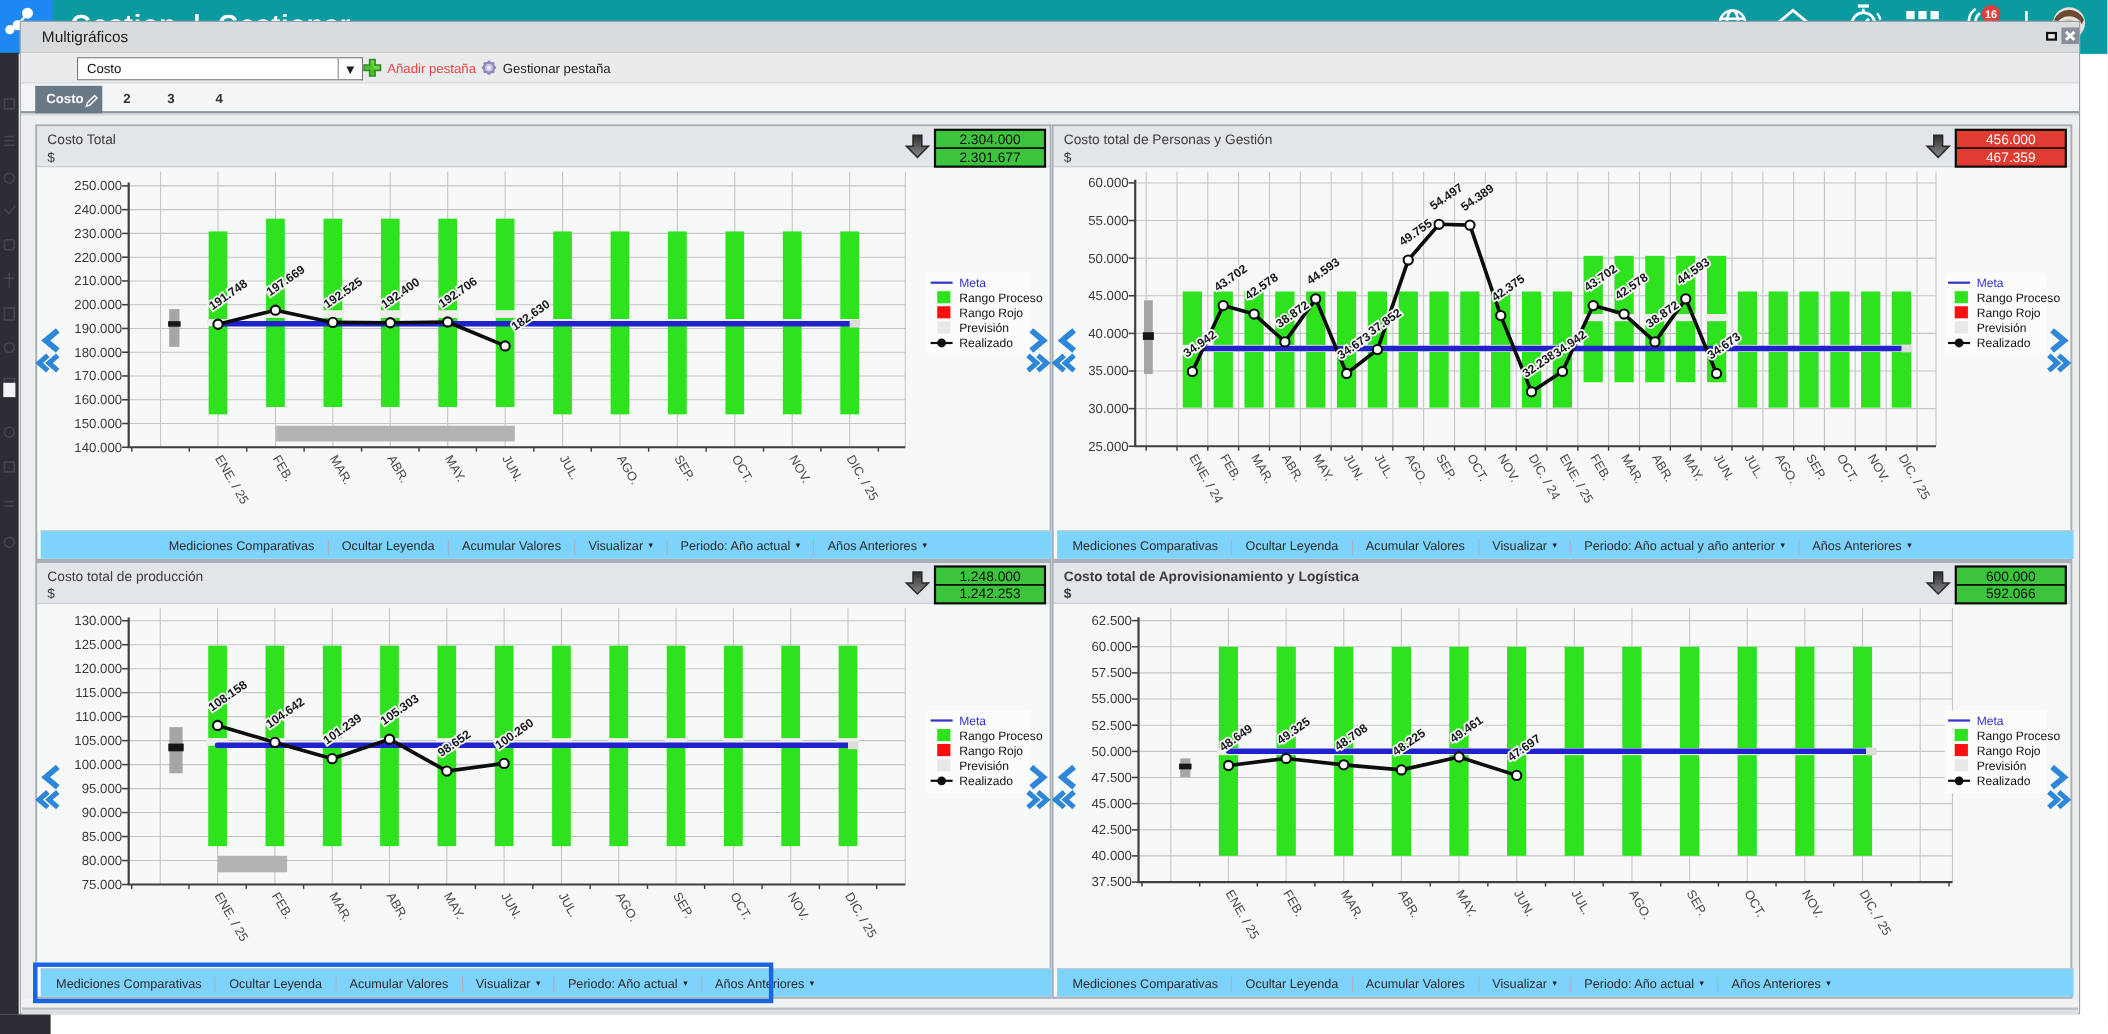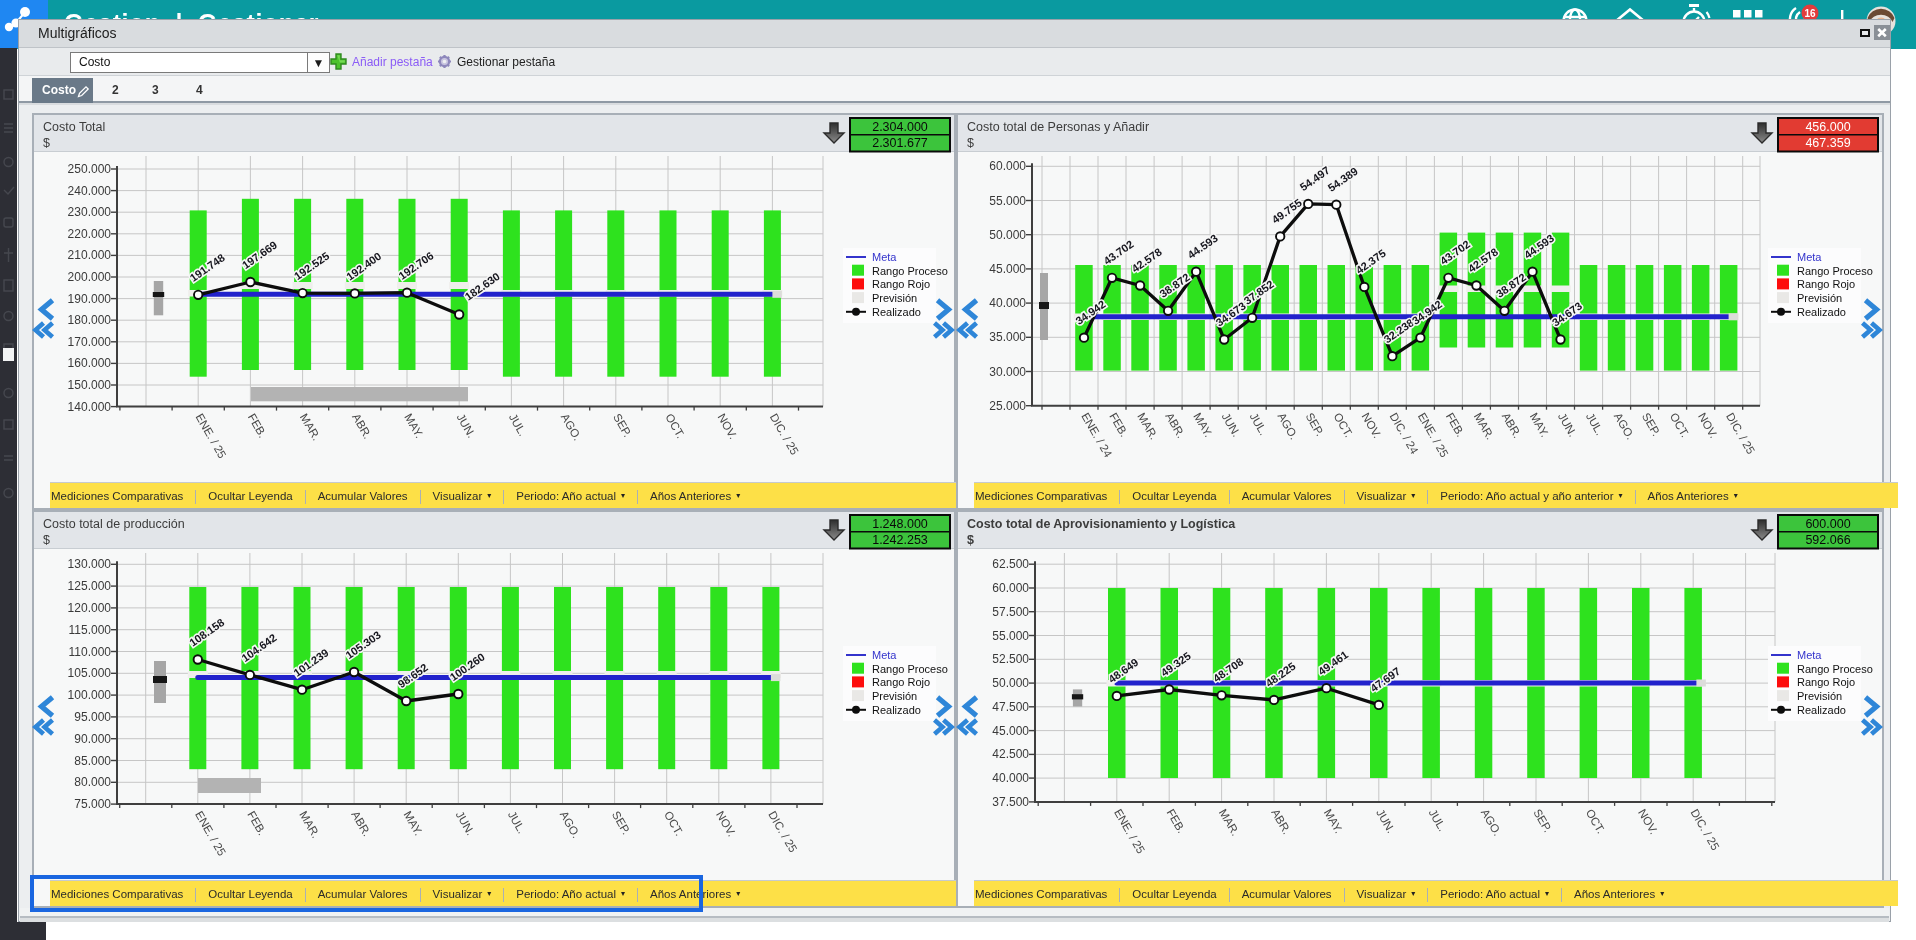--- a/index.html
+++ b/index.html
@@ -13,34 +13,34 @@
        border:1px solid #9aa1a9; }
 .wtitle { position:absolute; left:38px; top:25px; font-size:14px; font-weight:normal; color:#1c1c1c; }
 .wmin { position:absolute; left:1860px; top:29px; width:10px; height:8px; border:2px solid #111; background:#e8eaec; }
 .wclose { position:absolute; left:1874px; top:25px; width:16px; height:15px; background:#898f96; }
 .wtoolbar { position:absolute; left:19px; top:47px; width:1871px; height:29px; background:#e9ebed; border-top:1px solid #bfc3c8; border-bottom:1px solid #cfd3d7;}
 .lab-pest { position:absolute; left:24px; top:55px; font-size:11.5px; color:#111;margin-top:36px; }
 .inp { position:absolute; left:70px; top:52px; width:238px; height:21px; background:#fff; border:1px solid #7a7a7a;
         font-size:12px; color:#111; padding-left:8px; line-height:19px; }
 .inpbtn { position:absolute; left:308px; top:52px; width:22px; height:21px; background:#fdfdfd;
           border:1px solid #7a7a7a; border-left:none; color:#1a1a1a; font-size:12px; text-align:center; line-height:20px; font-weight:bold;}
-.addbtn { position:absolute; left:352px; top:55px; font-size:12px; color:#8b5cf6; }
+.addbtn { position:absolute; left:352px; top:55px; font-size:12px; color:#ef4444; }
 .gearbtn { position:absolute; left:457px; top:55px; font-size:12px; color:#222; }
 .tabrow { position:absolute; left:19px; top:76px; width:1871px; height:27px; background:#f4f5f6; border-bottom:2px solid #8f99a4; }
 .tab-act { position:absolute; left:32px; top:78px; width:61px; height:25px; background:#6a7988; color:#fff;
            font-size:12px; font-weight:bold; text-align:left; padding:5px 0 0 10px; }
 .tabn { position:absolute; top:83px; font-size:12px; font-weight:bold; color:#333; }
 .content { position:absolute; left:19px; top:105px; width:1871px; height:816px; background:#eceef0; }
 .panel { position:absolute; background:#f7f8f8; border:2px solid #a8afb7; }
 .phead { background:#e2e5e9; border-bottom:1px solid #c8cdd2; position:relative; }
 .pt1 { position:absolute; left:9px; top:5px; font-size:12.5px; color:#3c3c3c; }
 .pt2 { position:absolute; left:9px; top:21px; font-size:12.5px; color:#3c3c3c; }
 .pbody { background:#f7f8f8; }
-.ptoolbar { position:absolute; left:16px; bottom:0; width:100%; height:26px; background:#fde047; border-top:1px solid #c6cacd;
-            white-space:nowrap; padding-left:1px; font-size:11.5px; color:#2a2a2a; line-height:25px; }
+.ptoolbar { position:absolute; left:3px; bottom:0; width:100%; height:26px; background:#7dd3fc; border-top:1px solid #c6cacd;
+            white-space:nowrap; padding-left:14px; font-size:11.5px; color:#2a2a2a; line-height:25px; }
 .titem { display:inline-block; padding:0 12px; }
 .titem:first-child { padding-left:0; }
 .tsep { display:inline-block; width:1px; height:14px; background:#aab0b5; vertical-align:middle; }
 .car { font-size:8px; vertical-align:2px; padding-left:5px; color:#222; }
 .hlbox { position:absolute; left:-4px; bottom:-6px; width:673px; height:37px; border:4px solid #1a66e0; }
 .icon-w { position:absolute; top:0; height:49px; }
 </style></head>
 <body>
 <div class="topbar"></div>
 <div class="toptext">Gestion &nbsp;|&nbsp; Gestionar</div>
@@ -149,32 +149,32 @@
   </svg>
 </div>
 <div class="tabn" style="left:112px;">2</div>
 <div class="tabn" style="left:152px;">3</div>
 <div class="tabn" style="left:196px;">4</div>
 <div class="content"></div>
 <div style="position:absolute;left:20px;top:908px;width:1869px;height:8px;background:#f0f2f3;"></div>
 <div style="position:absolute;left:20px;top:916px;width:1869px;height:2px;background:#b6bcc2;"></div>
 <div style="position:absolute;left:20px;top:918px;width:1869px;height:4px;background:#dcdfe1;"></div>
 
-  <div class="panel" style="left:32px;top:113px;width:924px;height:397px;">
+  <div class="panel" style="left:32px;top:113px;width:924px;height:397px;text-align:center;">
     <div class="phead" style="height:37px;">
       <div class="pt1">Costo Total</div>
       <div class="pt2">$</div>
     </div>
     <div class="pbody" style="height:330px;"></div>
     <div class="ptoolbar"><span class="titem">Mediciones Comparativas</span><span class="tsep"></span><span class="titem">Ocultar Leyenda</span><span class="tsep"></span><span class="titem">Acumular Valores</span><span class="tsep"></span><span class="titem">Visualizar<span class="car">▾</span></span><span class="tsep"></span><span class="titem">Periodo: Año actual<span class="car">▾</span></span><span class="tsep"></span><span class="titem">Años Anteriores<span class="car">▾</span></span></div>
 
   </div>
   <div class="panel" style="left:956px;top:113px;width:928px;height:397px;">
     <div class="phead" style="height:37px;">
-      <div class="pt1">Costo total de Personas y Añadir</div>
+      <div class="pt1">Costo total de Personas y Gestión</div>
       <div class="pt2">$</div>
     </div>
     <div class="pbody" style="height:330px;"></div>
     <div class="ptoolbar"><span class="titem">Mediciones Comparativas</span><span class="tsep"></span><span class="titem">Ocultar Leyenda</span><span class="tsep"></span><span class="titem">Acumular Valores</span><span class="tsep"></span><span class="titem">Visualizar<span class="car">▾</span></span><span class="tsep"></span><span class="titem">Periodo: Año actual y año anterior<span class="car">▾</span></span><span class="tsep"></span><span class="titem">Años Anteriores<span class="car">▾</span></span></div>
 
   </div>
   <div class="panel" style="left:32px;top:510px;width:924px;height:398px;">
     <div class="phead" style="height:37px;padding-left:36px;">
       <div class="pt1">Costo total de producción</div>
       <div class="pt2">$</div>

